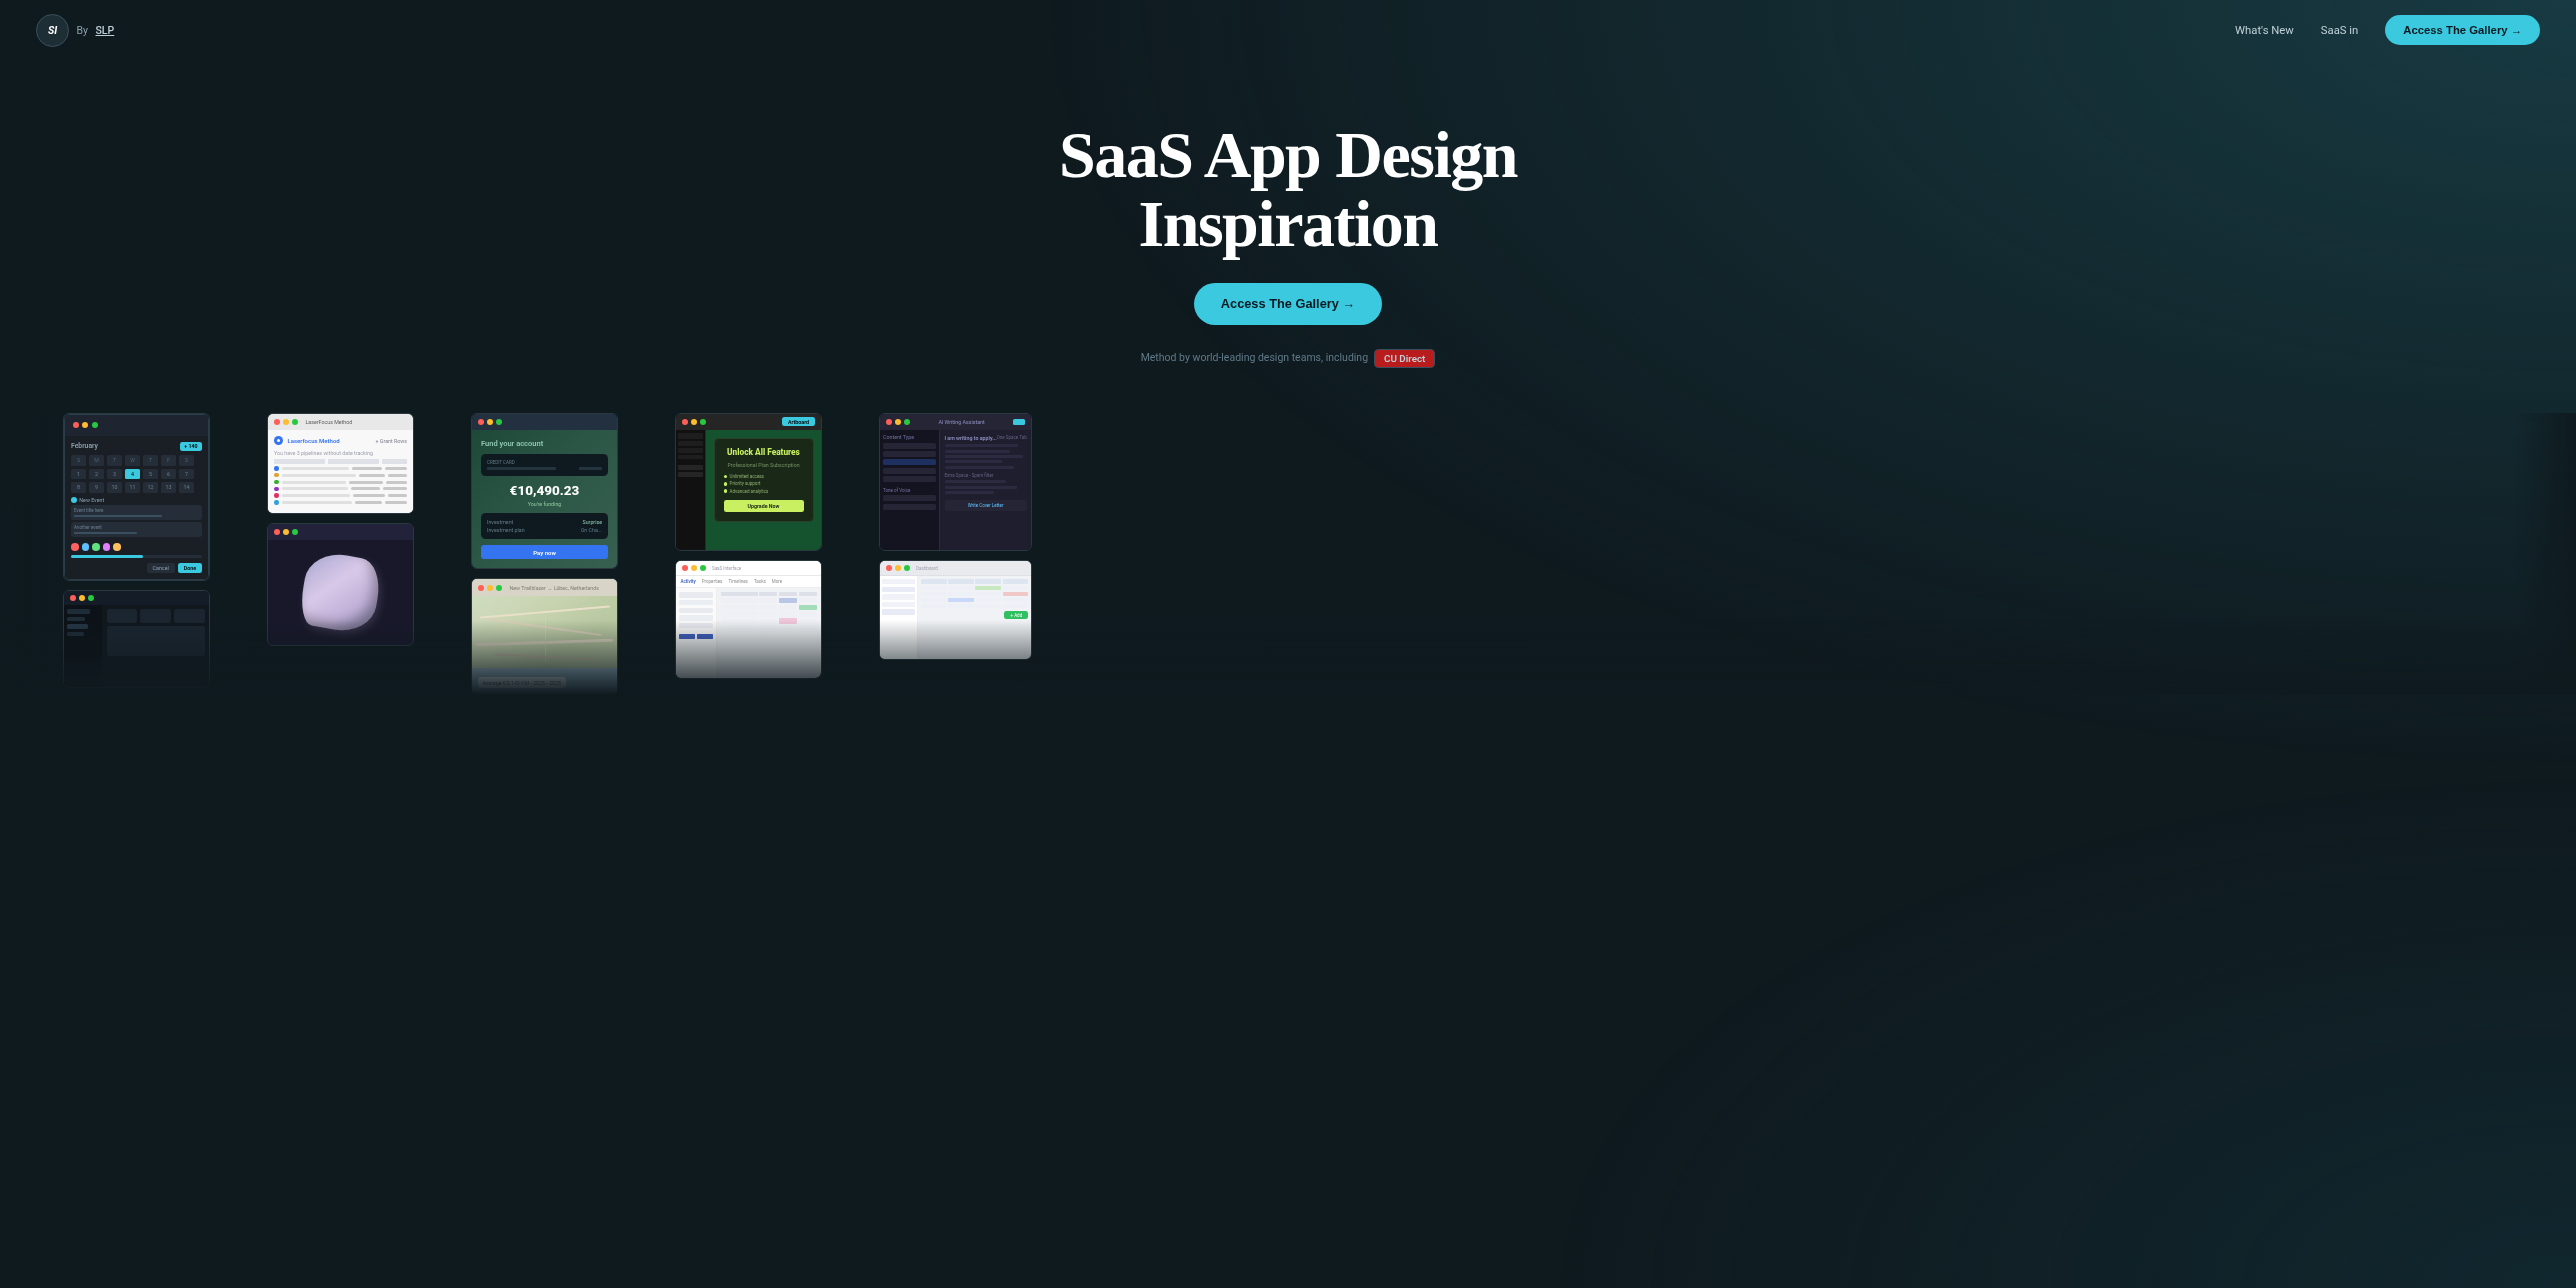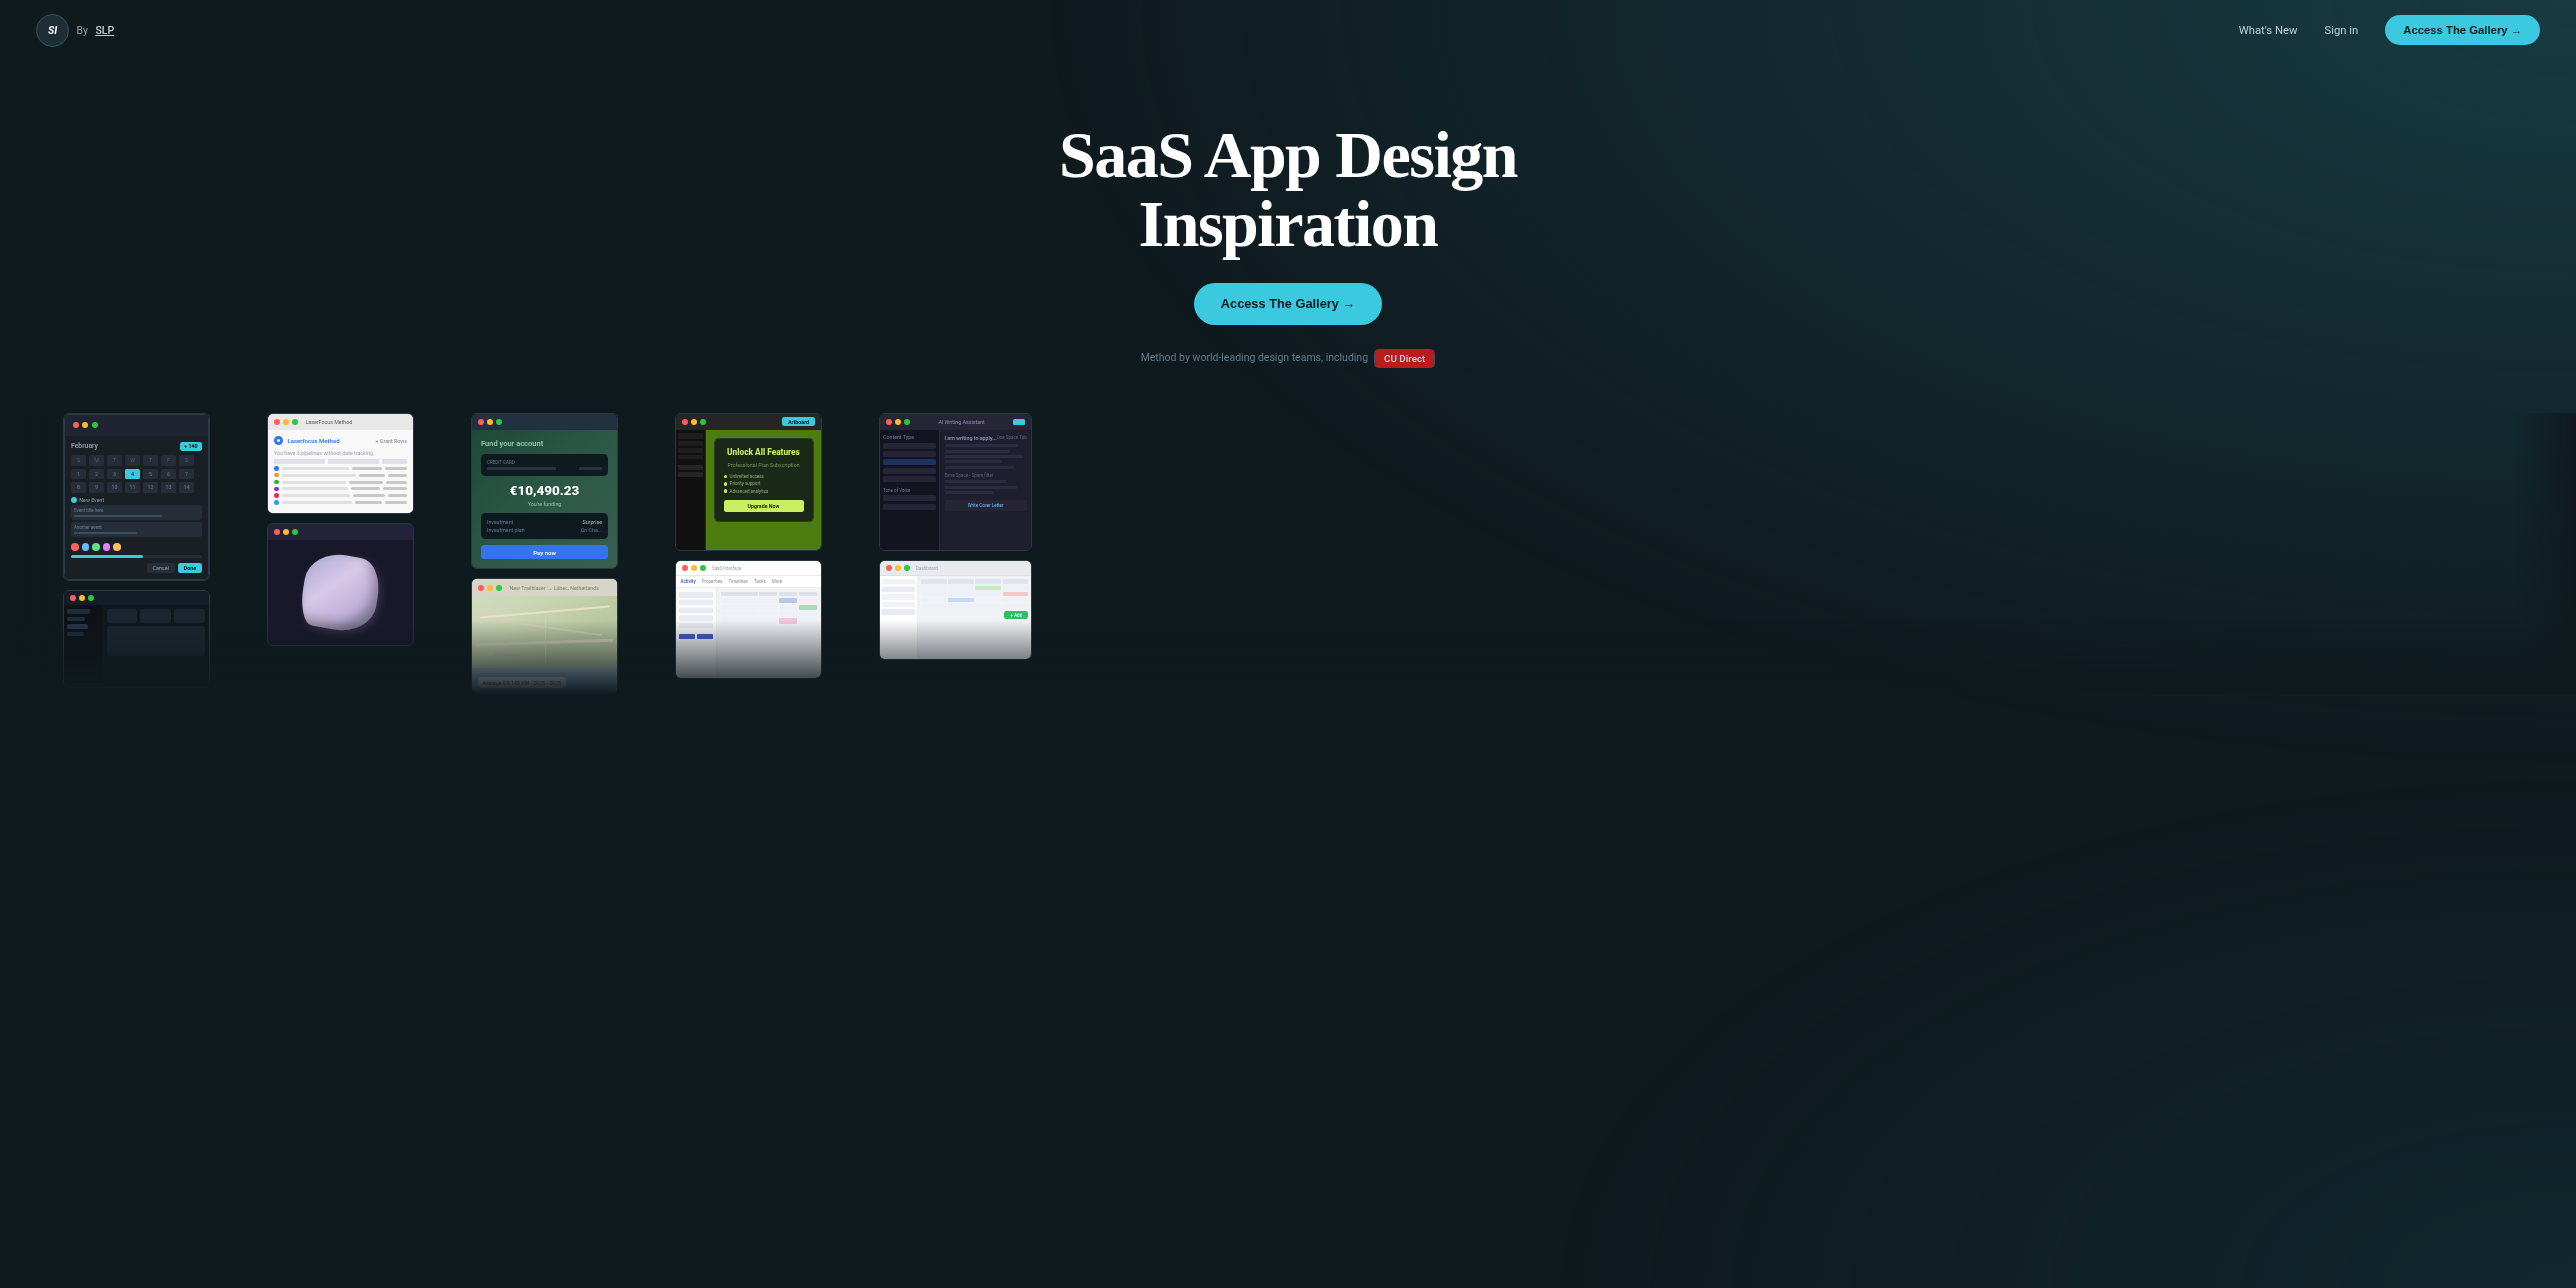--- a/index.html
+++ b/index.html
@@ -318,21 +318,21 @@
   <div class="nav-logo">
     <div class="logo-circle">
       <span>SI</span>
     </div>
     <span class="logo-by">By</span>
     <span class="logo-slp">SLP</span>
   </div>
 
   <div class="nav-links">
     <a class="nav-link">What's New</a>
-    <a class="nav-link">Sign in</a>
+    <a class="nav-link">SaaS in</a>
     <button class="nav-btn-access">Access The Gallery →</button>
   </div>
 </nav>
 
 <section class="hero">
   <h1 class="hero-title">SaaS App Design Inspiration</h1>
   <button class="hero-btn">Access The Gallery →</button>
   <div>
     <span class="trusted-text">Method by world-leading design teams, including</span>
     <span class="cu-direct-badge">CU Direct</span>
@@ -602,21 +602,21 @@
 
               <div style="width:30px; background:#111; padding:3px 2.3px; border-right:0.8px solid #2a2a2a;">
                 <div style="height:6px; background:#1e1e1e; border-radius:0.8px; margin-bottom:2.3px;"></div>
                 <div style="height:4.5px; background:#1e1e1e; border-radius:0.8px; margin-bottom:2.3px;"></div>
                 <div style="height:4.5px; background:#1e1e1e; border-radius:0.8px; margin-bottom:2.3px;"></div>
                 <div style="height:4.5px; background:#1e1e1e; border-radius:0.8px; margin-bottom:6px;"></div>
                 <div style="height:4.5px; background:#252525; border-radius:0.8px; margin-bottom:2.3px;"></div>
                 <div style="height:4.5px; background:#252525; border-radius:0.8px;"></div>
               </div>
 
-              <div style="flex:1; padding:7.5px; background:#4d7c0f;">
+              <div style="flex:1; padding:7.5px; background:#14532d;">
 
                 <div style="background:#1a2818; border:0.8px solid #2a4028; border-radius:4.5px; padding:9px; text-align:center;">
                   <div style="font-size:8.3px; font-weight:800; color:#c8f060; line-height:1.2; margin-bottom:4.5px;">Unlock All Features</div>
                   <div style="font-size:5.3px; color:#709060; margin-bottom:6px;">Professional Plan Subscription</div>
 
                   <div style="text-align:left; margin-bottom:6px;">
                     <div style="display:flex; align-items:center; gap:2.3px; margin-bottom:2.3px;">
                       <div style="width:3.8px; height:3.8px; border-radius:50%; background:#c8f060;"></div>
                       <div style="font-size:4.5px; color:#90b070;">Unlimited access</div>
                     </div>

